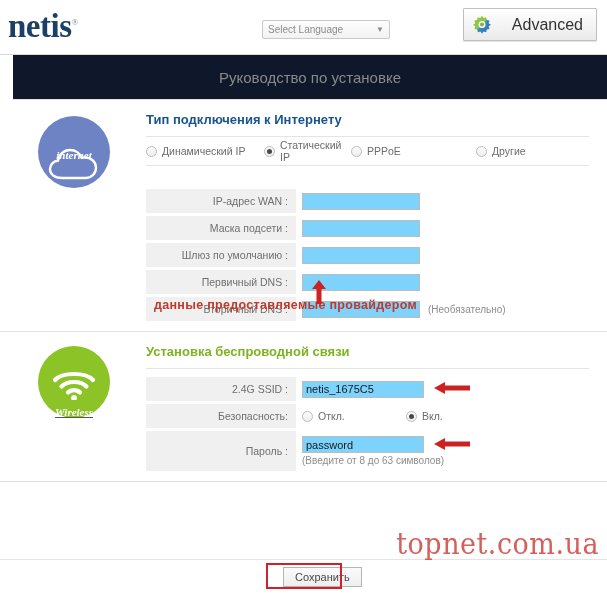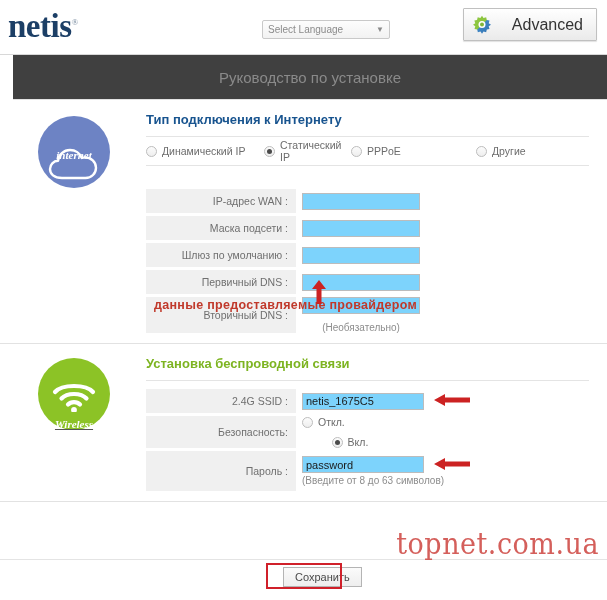--- a/index.html
+++ b/index.html
@@ -84,21 +84,21 @@
     color: #333;
   }
 
   
   .page-title-bar {
     height: 44px;
     display: flex;
     align-items: center;
     justify-content: center;
     border-bottom: 1px solid #e2e2e2;
-    background: #404040;
+    background: #0f172a;
     margin-left: 13px;
   }
   .page-title {
     font-size: 15px;
     color: #8a8a8a;
     font-weight: normal;
   }
 
   
   .section {
@@ -211,21 +211,20 @@
     align-self: stretch;
     display: flex;
     align-items: center;
     justify-content: flex-end;
   }
   .fctl {
     padding-left: 6px;
     display: flex;
     align-items: center;
     gap: 8px;
-    flex-direction: column;
   }
   .tinput {
     width: 118px;
     height: 17px;
     border: 1px solid #bcbcbc;
     background: #7dd3fc;
     box-sizing: border-box;
     font-family: "Liberation Sans", sans-serif;
     font-size: 11px;
     color: #1a1a1a;

